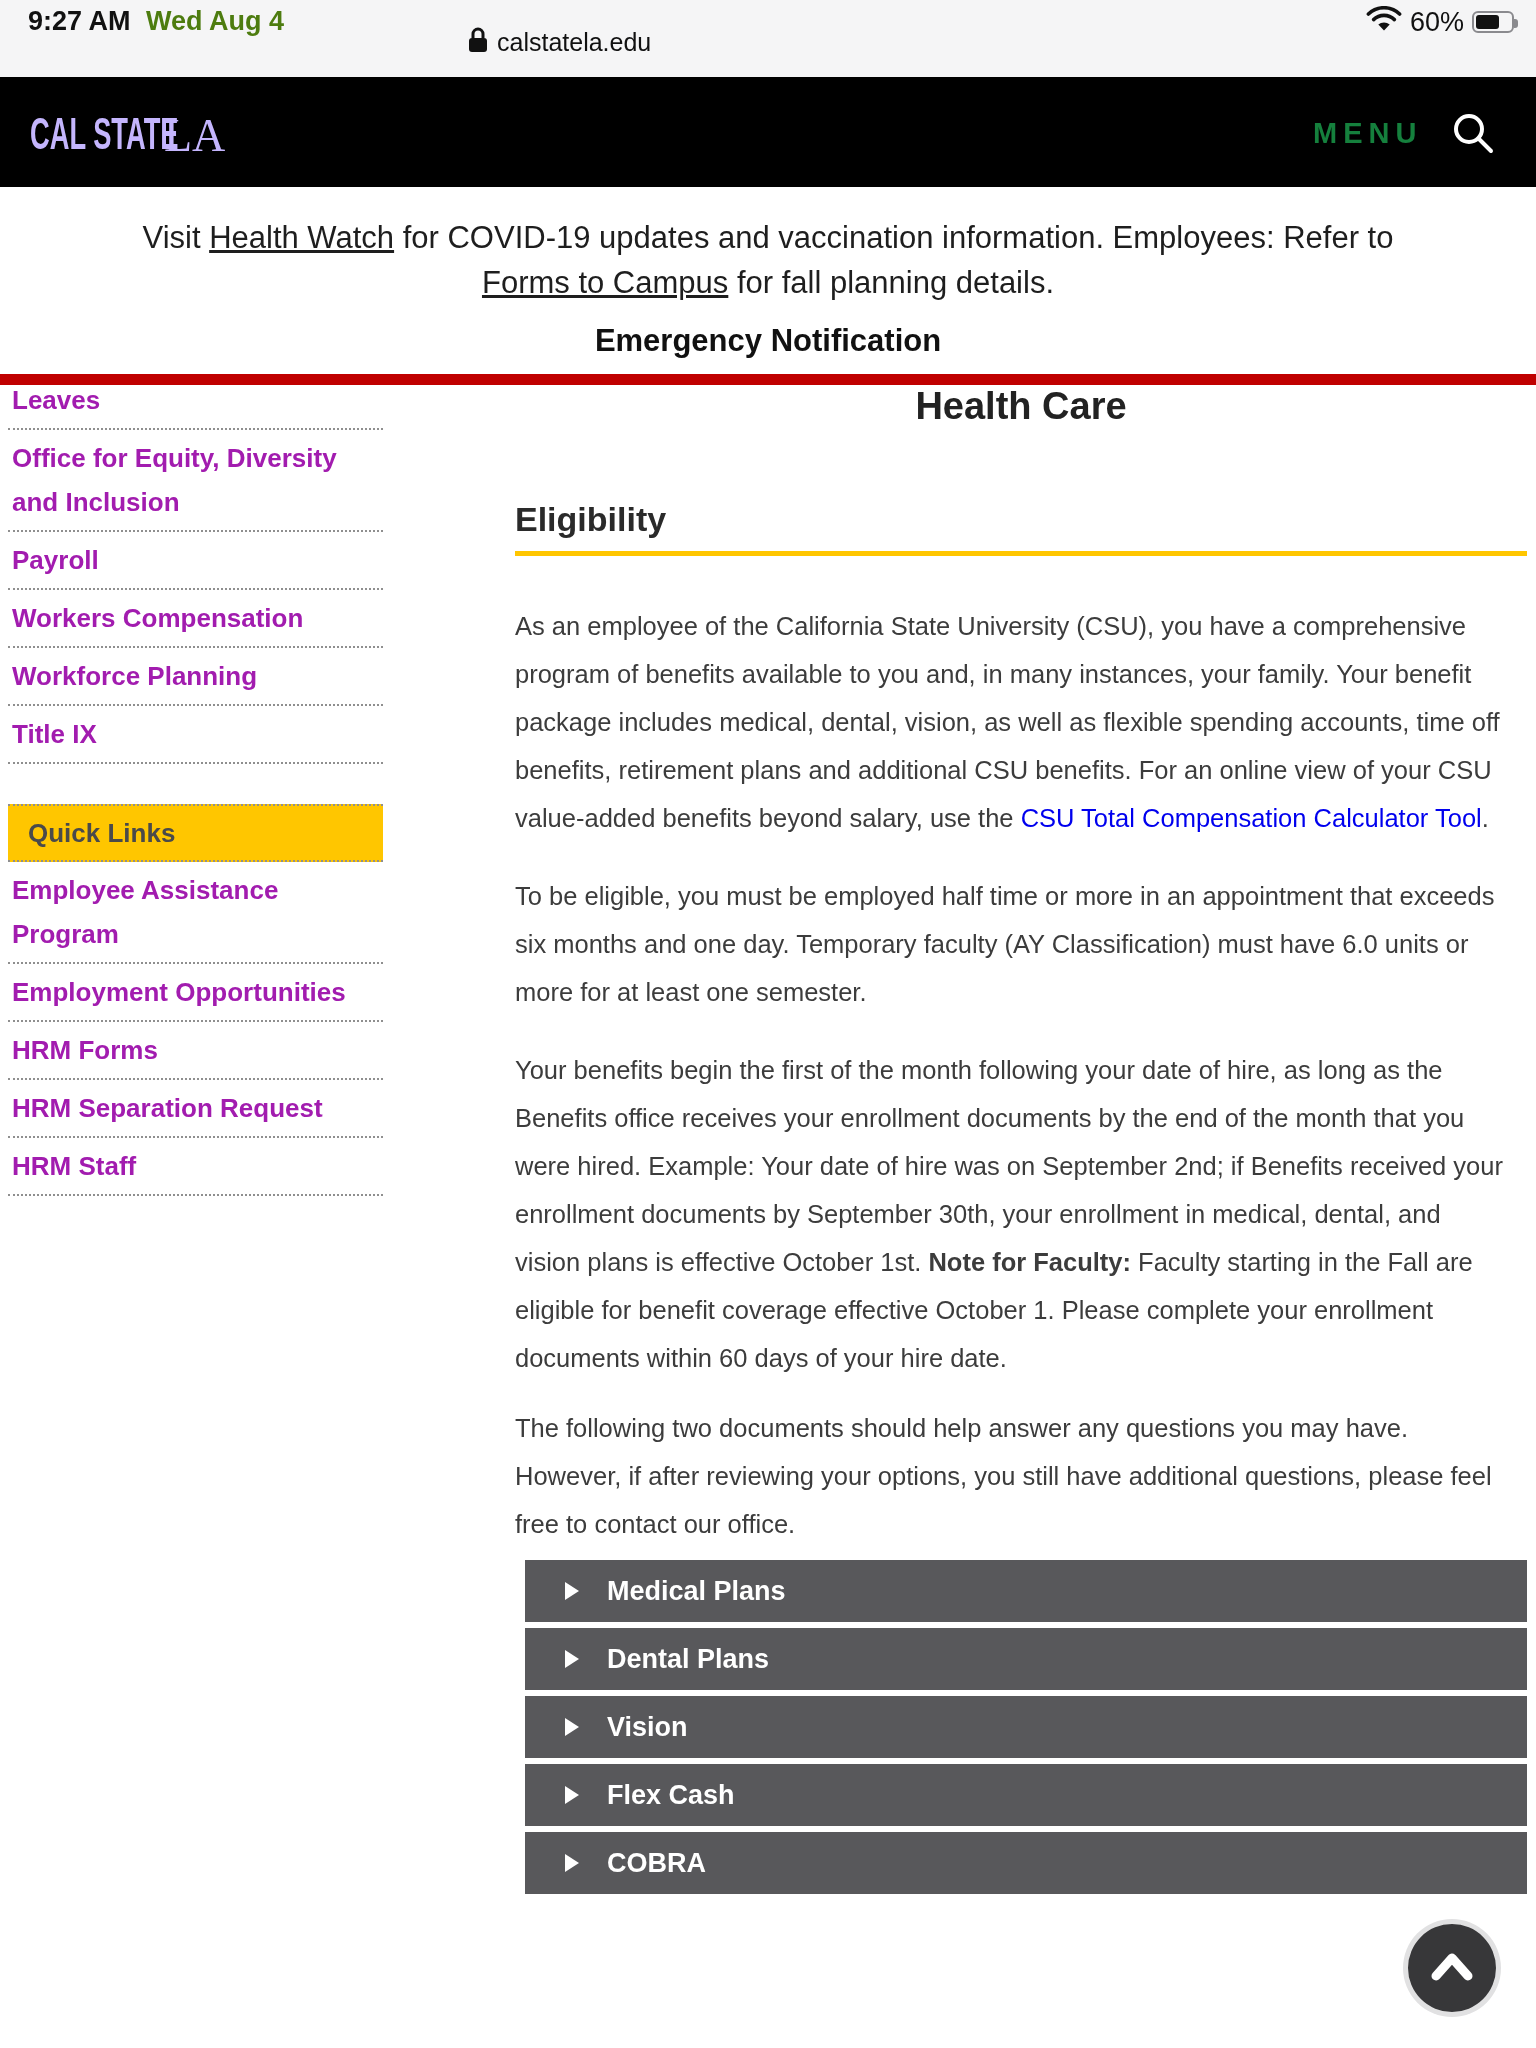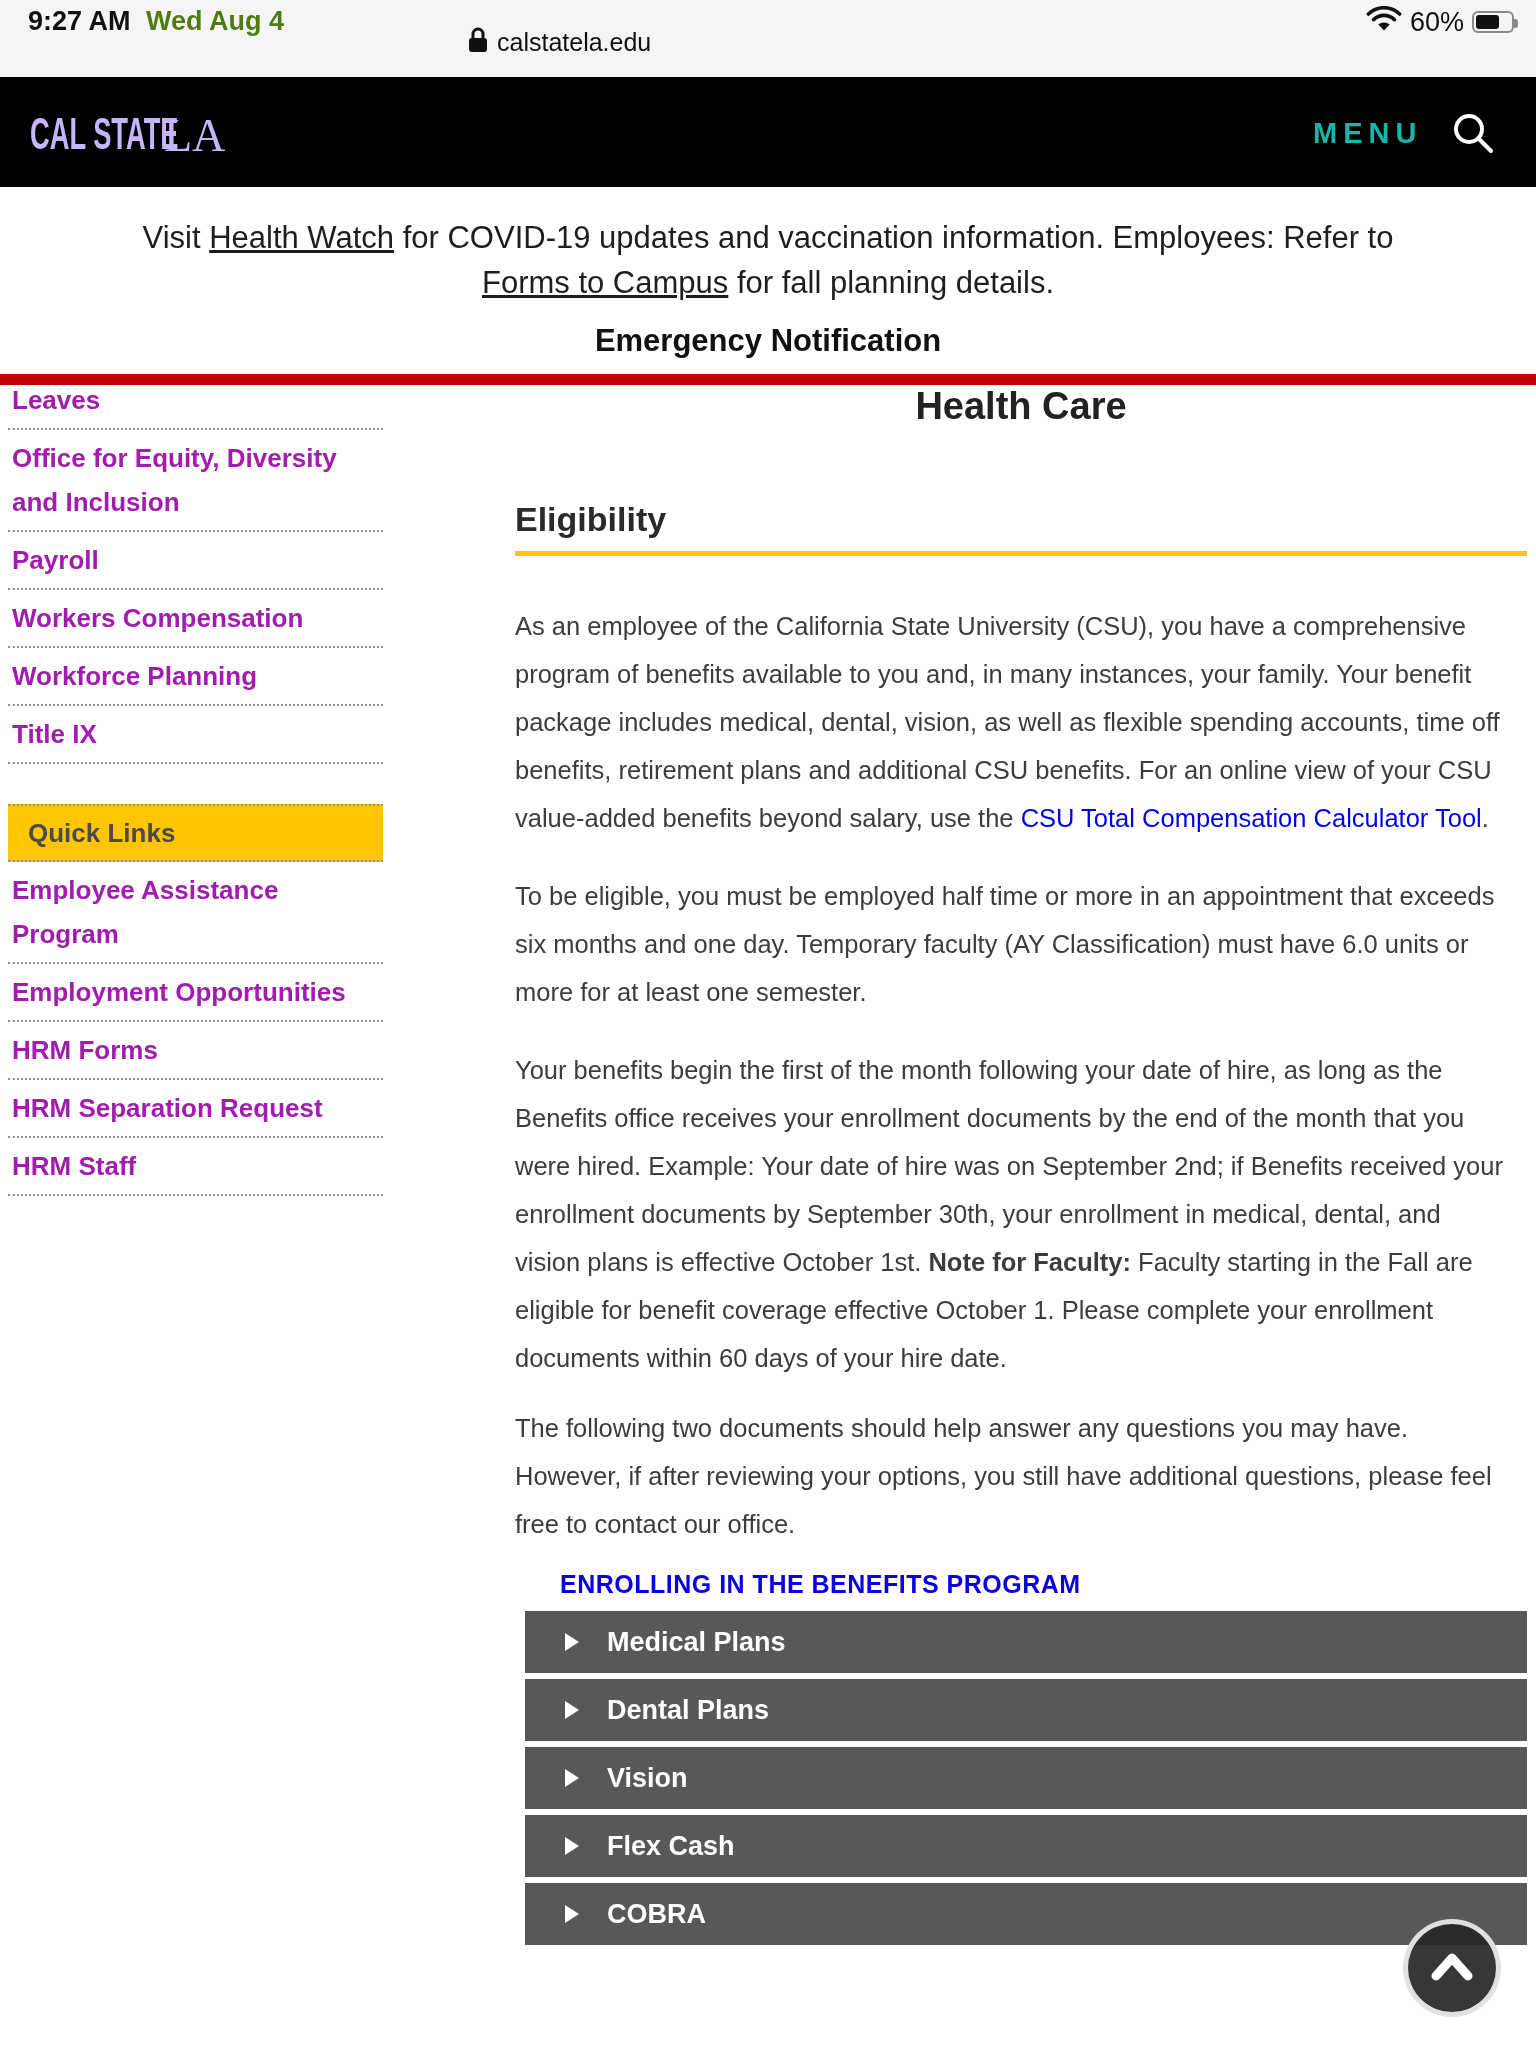--- a/index.html
+++ b/index.html
@@ -22,21 +22,21 @@
   .battery .fill { position:absolute; left:2px; top:2px; bottom:2px; width:60%; background:#111; border-radius:3px; }
   .battery .nub { position:absolute; right:-6px; top:6px; width:4px; height:9px; background:#8a8a8e; border-radius:0 3px 3px 0; }
   .urlrow { position:absolute; left:468px; top:27px; display:flex; align-items:center; gap:9px; }
   .urlrow .url { font-size:25px; color:#111; }
   
   .siteheader { position:absolute; left:0; top:77px; width:1536px; height:110px; background:#000; }
   .logo { position:absolute; left:30px; top:32px; height:46px; width:230px; color:#c4b5fd; }
   .logo-cal { display:inline-block; font-size:44px; font-weight:bold; letter-spacing:0px;
               transform:scaleX(0.62); transform-origin:0 50%; white-space:nowrap; }
   .logo-la { position:absolute; left:134px; top:0px; font-family:"Liberation Serif", serif; font-size:46px; }
-  .menu-btn { position:absolute; left:1313px; top:40px; color:#14b8a6; font-size:29px; font-weight:bold; letter-spacing:6px; cursor:pointer; }
+  .menu-btn { position:absolute; left:1313px; top:40px; color:#15803d; font-size:29px; font-weight:bold; letter-spacing:6px; cursor:pointer; }
   .search-btn { position:absolute; left:1450px; top:33px; width:46px; height:46px; cursor:pointer; }
   
   .alert { position:absolute; left:0; top:187px; width:1536px; height:188px; background:#fff;
            text-align:center; padding-top:28px; font-size:31px; color:#1e1e1e; line-height:45px; }
   .alert a { color:#1e1e1e; text-decoration:underline; }
   .alert .alert-title { font-weight:bold; margin-top:13px; font-size:31px; color:#111; }
   
   .redbar { position:absolute; left:0; top:374px; width:1536px; height:11px; background:var(--red,#c00000); z-index:10; }
   
   .sidebar { position:absolute; left:8px; top:372px; width:375px; z-index:5; }
@@ -138,21 +138,20 @@
   <h2 class="section-title">Eligibility</h2>
 
   <p class="first"><span>As an employee of the California State University (CSU), you have a comprehensive program of benefits available to you and, in many instances, your family. Your benefit package includes medical, dental, vision, as well as flexible spending accounts, time off benefits, retirement plans and additional CSU benefits. For an online view of your CSU value-added benefits beyond salary, use the </span><a href="#" class="textlink">CSU Total Compensation Calculator Tool</a><span>.</span></p>
 
   <p>To be eligible, you must be employed half time or more in an appointment that exceeds six months and one day. Temporary faculty (AY Classification) must have 6.0 units or more for at least one semester.</p>
 
   <p><span>Your benefits begin the first of the month following your date of hire, as long as the Benefits office receives your enrollment documents by the end of the month that you were hired. Example: Your date of hire was on September 2nd; if Benefits received your enrollment documents by September 30th, your enrollment in medical, dental, and vision plans is effective October 1st. </span><strong>Note for Faculty:</strong><span> Faculty starting in the Fall are eligible for benefit coverage effective October 1. Please complete your enrollment documents within 60 days of your hire date.</span></p>
 
   <p class="tight">The following two documents should help answer any questions you may have. However, if after reviewing your options, you still have additional questions, please feel free to contact our office.</p>
 
-  <a href="#" class="enroll-heading">ENROLLING IN THE BENEFITS PROGRAM</a>
 
   <div class="accordions">
     <div class="acc-bar">
       <span class="acc-tri"></span>
       <span class="acc-label">Medical Plans</span>
     </div>
     <div class="acc-bar">
       <span class="acc-tri"></span>
       <span class="acc-label">Dental Plans</span>
     </div>

